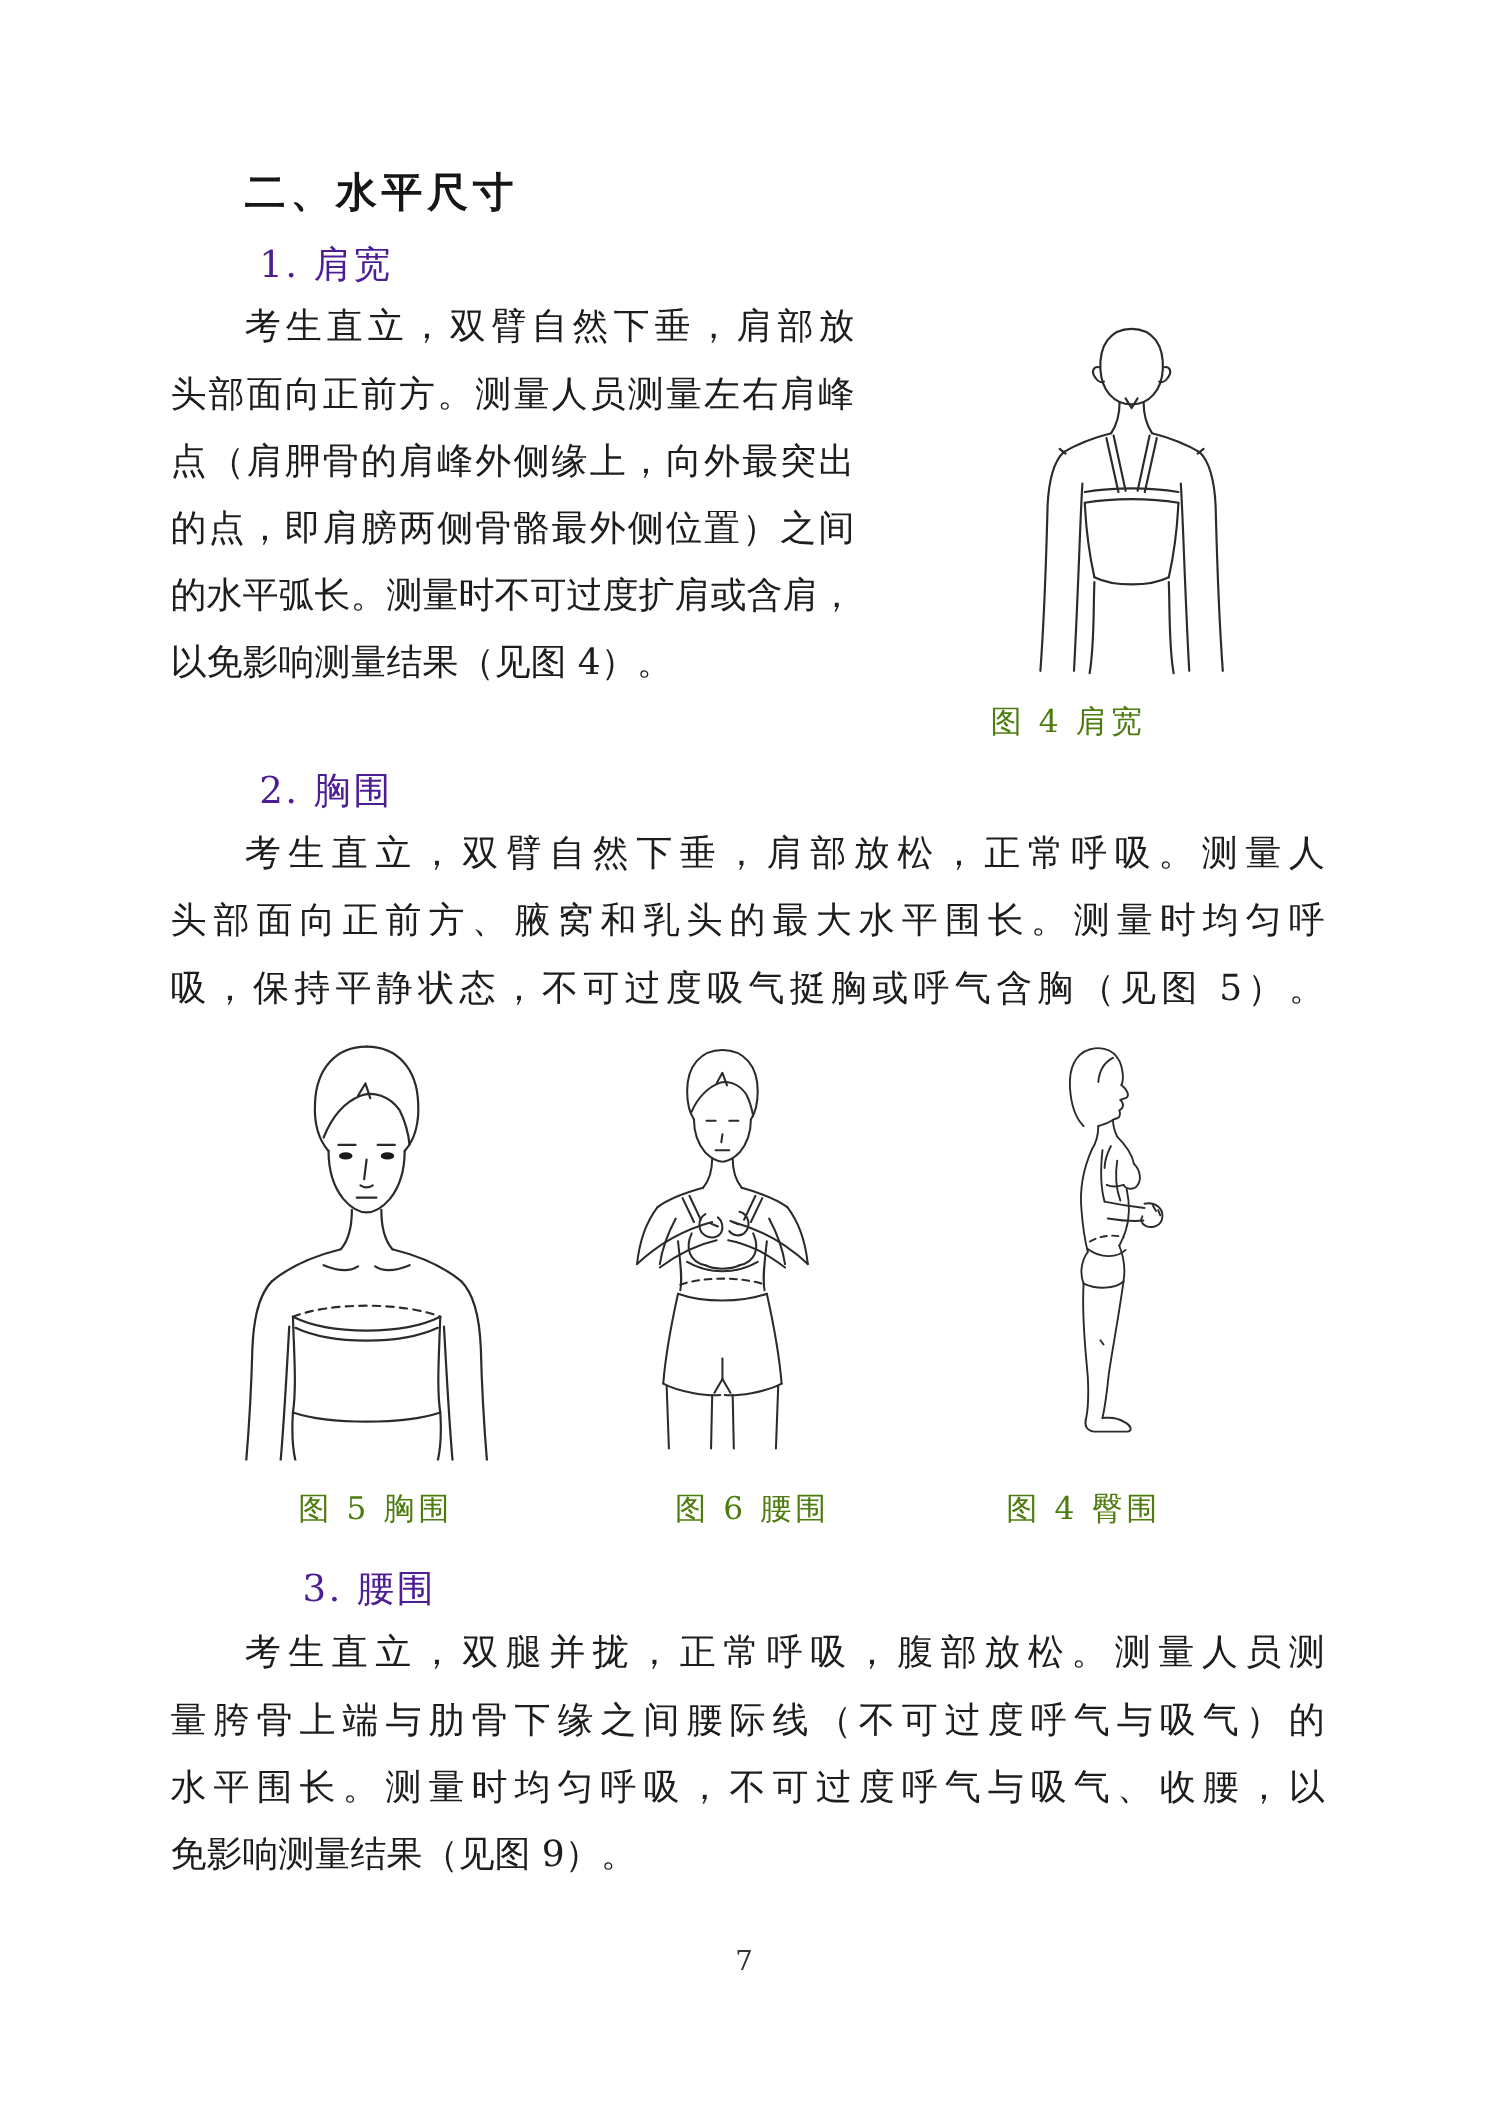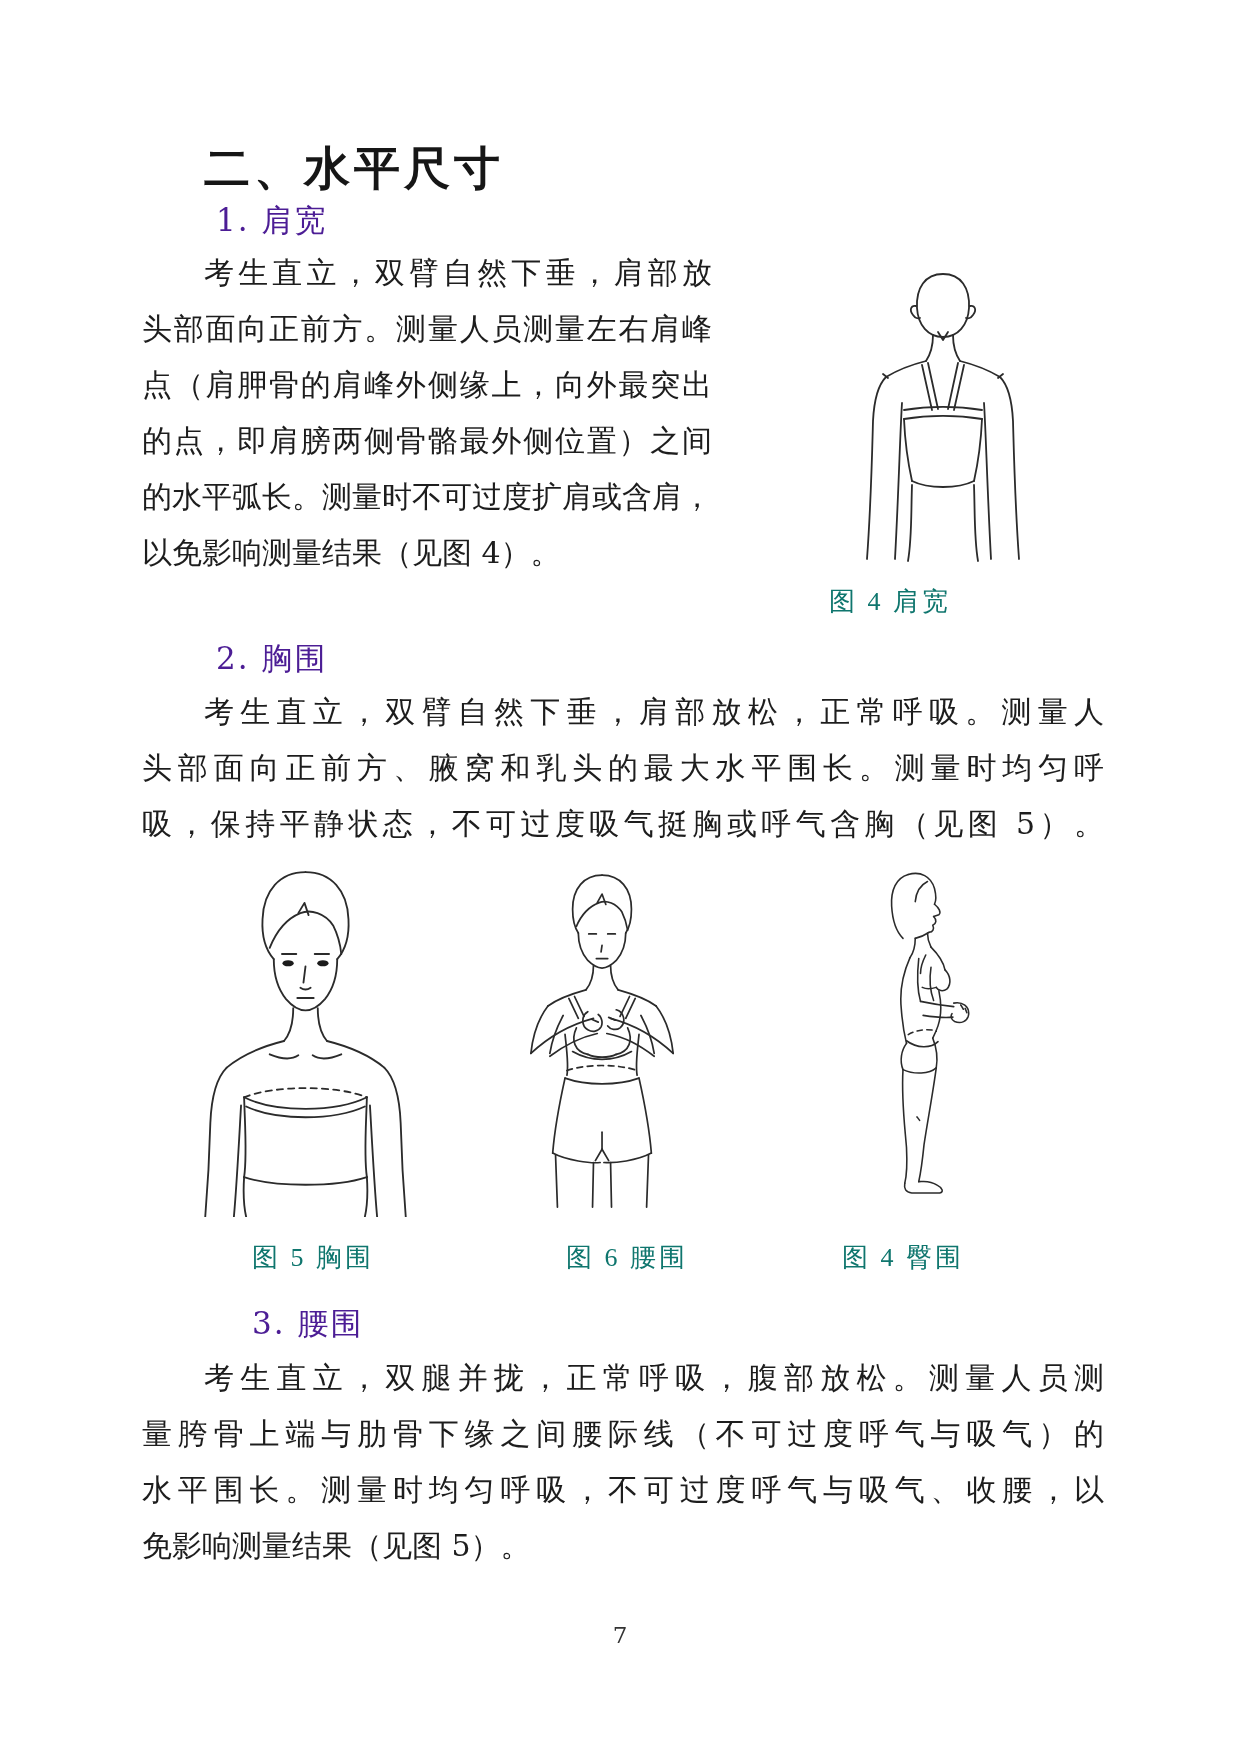--- a/index.html
+++ b/index.html
@@ -8,40 +8,40 @@
     width:1240px;height:1753px;
     margin:0 auto;
     background:#ffffff;
     color:#1f1f1f;
     font-family:"DejaVu Serif","Liberation Serif",serif;
     overflow:hidden;
   }
   .heading{
     position:absolute;left:204px;top:138px;
     font-family:"DejaVu Sans","Liberation Sans",sans-serif;
-    font-size:46px;font-weight:700;letter-spacing:4px;color:#161616;
+    font-size:34px;font-weight:700;letter-spacing:4px;color:#161616;
     white-space:nowrap;
   }
   .sec-title{
     position:absolute;left:216px;
     font-size:31px;letter-spacing:2px;color:#4c1d95;
     white-space:nowrap;
   }
   .para{position:absolute;font-size:30px;line-height:56px;color:#1d1d1d;}
   .para .line{text-align:justify;text-align-last:justify;height:56px;overflow:hidden;}
   .para .line.first{text-indent:62px;}
   .para .line.last{text-align-last:left;}
   .para-narrow{left:142px;top:245px;width:570px;}
   .para-wide2{left:142px;top:684px;width:962px;}
   .para-wide3{left:142px;top:1350px;width:962px;}
   .figure{position:absolute;}
   .figure svg{display:block;}
   .fig-caption{
     position:absolute;width:220px;text-align:center;
-    font-size:26px;letter-spacing:3px;color:#0f766e;white-space:nowrap;font-family:Liberation Serif, serif;
+    font-size:26px;letter-spacing:3px;color:#4d7c0f;white-space:nowrap;
   }
   .page-number{
     position:absolute;left:0;top:1622px;width:1240px;
     text-align:center;font-size:23px;color:#333;
   }
   .lineart{fill:none;stroke:#2b2b2b;stroke-width:1.8;stroke-linecap:round;stroke-linejoin:round;}
   .dashed{stroke-dasharray:6 5;}
   .inkfill{fill:#1b1b1b;stroke:none;}
 </style>
 </head>
@@ -271,18 +271,18 @@
 
   <div class="fig-caption" style="left:203px;top:1240px;">图 5 胸围</div>
   <div class="fig-caption" style="left:517px;top:1240px;">图 6 腰围</div>
   <div class="fig-caption" style="left:793px;top:1240px;">图 4 臀围</div>
 
   <div class="sec-title" style="top:1303px;margin-left:36px;">3. 腰围</div>
   <div class="para para-wide3">
     <div class="line first">考生直立，双腿并拢，正常呼吸，腹部放松。测量人员测</div>
     <div class="line">量胯骨上端与肋骨下缘之间腰际线（不可过度呼气与吸气）的</div>
     <div class="line">水平围长。测量时均匀呼吸，不可过度呼气与吸气、收腰，以</div>
-    <div class="line last">免影响测量结果（见图 5）。</div>
+    <div class="line last">免影响测量结果（见图 9）。</div>
   </div>
 
   <div class="page-number">7</div>
 
 </div>
 
 </body></html>

